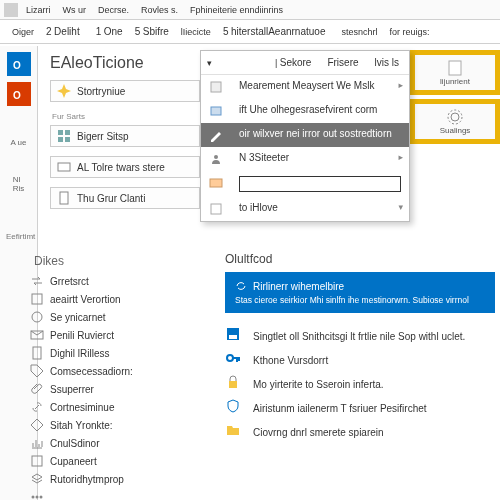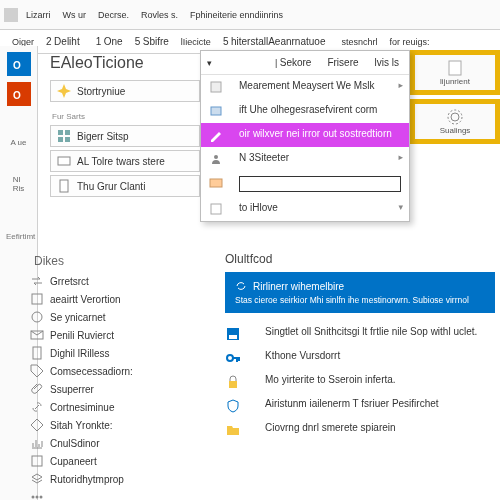--- a/index.html
+++ b/index.html
@@ -1,55 +1,55 @@
 <!DOCTYPE html>
 <html><head>
 <meta charset="utf-8">
 <style>
 *{margin:0;padding:0;box-sizing:border-box;font-family:"Segoe UI",Arial,sans-serif;font-size:10px;color:#333}
 body{width:500px;height:500px;background:#fff;overflow:hidden;position:relative}
-.ribbon-row{display:flex;align-items:center;height:30px;border-bottom:1px solid #d0d0d0;background:#fafafa;gap:4px;padding:0 4px}
+.ribbon-row{display:flex;align-items:center;height:20px;border-bottom:1px solid #d0d0d0;background:#fafafa;gap:4px;padding:0 4px}
 .ribbon-row .tab{padding:2px 4px;font-size:9px;cursor:pointer}
 .ribbon-row .ic{width:14px;height:14px;display:inline-block}
 .row2{display:flex;align-items:center;height:24px;border-bottom:1px solid #d0d0d0;gap:4px;padding:0 4px}
 .row2 .tab{padding:2px 4px;font-size:9px;cursor:pointer}
 .oblue{background:#0072c6}
 .oorange{background:#d83b01}
 .leftbar{position:absolute;left:0;top:46px;width:38px;background:#fafafa;border-right:1px solid #d0d0d0;height:454px;display:flex;flex-direction:column;align-items:center;padding-top:6px;gap:6px}
 .leftbar .app{width:24px;height:24px;display:flex;align-items:center;justify-content:center;color:#fff;font-size:10px;font-weight:bold}
 .title-area{position:absolute;left:50px;top:54px;font-size:16px;color:#444}
 .upper-btns{position:absolute;left:50px;top:80px;width:150px}
-.upper-btn{display:flex;align-items:center;gap:6px;border:1px solid #ccc;background:#fdfdfd;padding:3px 6px;margin-bottom:3px;cursor:pointer;font-size:9.5px}
+.upper-btn{display:flex;align-items:center;gap:6px;border:1px solid #ccc;background:#fdfdfd;padding:3px 6px;margin-bottom:9px;cursor:pointer;font-size:9.5px}
 .upper-btn .bicon{width:14px;height:14px;flex-shrink:0}
 .sublabel{font-size:8px;color:#888;margin:10px 0 4px 2px}
 .section-label{position:absolute;left:6px;top:232px;font-size:8px;color:#777}
 .lower-list{position:absolute;left:30px;top:252px;width:180px}
 .lrow{display:flex;align-items:center;gap:6px;padding:2px 0;cursor:pointer;font-size:9.5px;color:#444}
 .lrow .licon{width:14px;height:14px;flex-shrink:0}
 .lower-header{font-size:12px;color:#666;padding:2px 0 4px 4px}
 .dropdown{position:absolute;left:200px;top:50px;width:210px;background:#fff;border:1px solid #bdbdbd;box-shadow:3px 3px 6px rgba(0,0,0,.2);z-index:10}
 .dd-top{display:flex;align-items:center;gap:8px;border-bottom:1px solid #e0e0e0;padding:4px 6px}
 .dd-tab{font-size:9px;cursor:pointer;padding:2px 4px}
 .dd-item{display:flex;align-items:flex-start;gap:16px;padding:5px 8px;font-size:9.5px;cursor:pointer;position:relative}
-.dd-item.sel{background:#d946ef;color:#fff}
+.dd-item.sel{background:#737373;color:#fff}
 .dd-item.sel *{color:#fff}
 .dd-item .di{width:14px;height:14px;flex-shrink:0}
 .dd-item .chev{position:absolute;right:6px;font-size:9px;color:#888}
 .dd-input{margin:3px 8px}
 .dd-input input{width:100%;border:1px solid #333;padding:2px;font-size:9px}
 .right-col{position:absolute;left:410px;top:50px;width:90px}
 .right-grp{border:5px solid #eab308;background:#fafafa;display:flex;flex-direction:column;align-items:center;padding:4px 2px;margin-bottom:4px}
 .right-grp .gl{font-size:8px;text-align:center;color:#555}
 .right-title{position:absolute;left:225px;top:252px;font-size:12px;color:#444}
 .bluebanner{position:absolute;left:225px;top:272px;width:270px;background:#0072c6;color:#fff;padding:8px 10px}
 .bluebanner *{color:#fff}
 .bb-title{font-size:10px;margin-bottom:3px;display:flex;gap:6px;align-items:center}
 .bb-sub{font-size:8.5px}
 .feat-list{position:absolute;left:225px;top:322px;width:270px}
-.feat{display:flex;align-items:flex-start;gap:24px;padding:4px 0;font-size:9.5px;color:#444}
+.feat{display:flex;align-items:flex-end;gap:12px;padding:4px 0;font-size:9.5px;color:#444}
 .feat .fic{width:16px;height:16px;flex-shrink:0}
 svg{display:block}
 </style>
 </head>
 <body>
 
 <div class="ribbon-row">
   <span class="ic">
       <svg viewBox="0 0 14 14">
         <rect width="14" height="14" fill="#d0d0d0"></rect>

